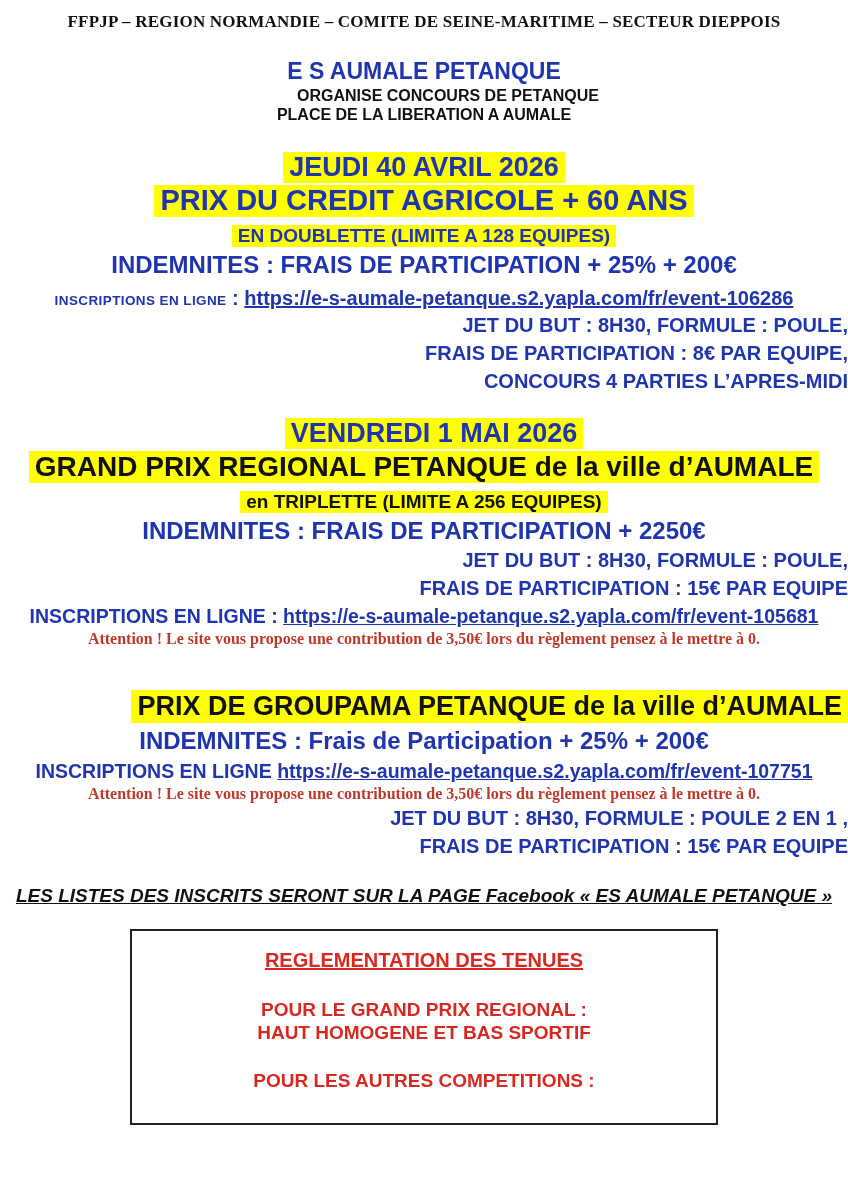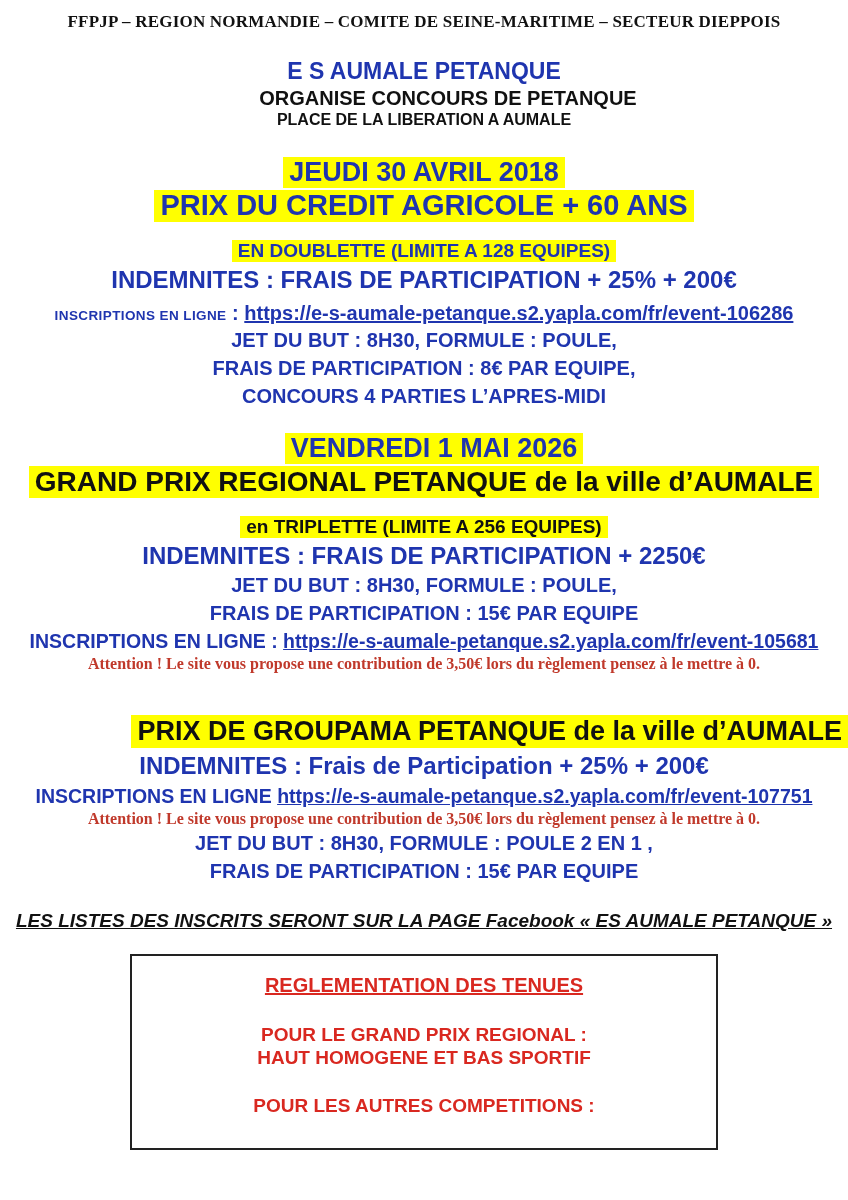--- a/index.html
+++ b/index.html
@@ -16,32 +16,32 @@
   .blue{color:var(--blue);}
   .black{color:var(--black);}
   .red-soft{color:var(--red-soft);font-weight:bold;}
   .red-strong{color:var(--red-strong);}
   .hl{background:var(--yellow);padding:0 6px;display:inline-block;}
   .underline{text-decoration:underline;}
   .italic{font-style:italic;}
 
   .doc-header{margin-top:12px;font-size:17px;letter-spacing:0.2px;}
   .club{margin-top:26px;font-size:23px;}
-  .org-line{margin-top:2px;font-size:20px;padding-left:48px;}
+  .org-line{margin-top:2px;font-size:16px;padding-left:48px;}
   .place-line{margin-top:1px;font-size:16px;text-align:center;}
 
   .date-line{margin-top:28px;font-size:27px;line-height:1.15;}
   .event1-title{margin-top:2px;font-size:29px;line-height:1.1;}
-  .format-line{margin-top:18px;font-size:19px;border-radius:8px;}
+  .format-line{margin-top:8px;font-size:19px;border-radius:8px;}
   .indemnites{margin-top:4px;font-size:24px;}
   .insc-line1{margin-top:8px;font-size:20px;}
   .insc-label-small{font-size:13.5px;letter-spacing:0.4px;}
   .link{color:var(--blue);text-decoration:underline;font-weight:bold;cursor:pointer;}
   .attention{margin-top:2px;font-size:16px;font-weight:bold;}
-  .detail{margin-top:3px;font-size:20px;line-height:1.25;}
+  .detail{margin-top:3px;font-size:20px;line-height:1.25;text-align:right;}
 
   .date-line2{margin-top:24px;margin-left:20px;}
   .event2-title{margin-top:2px;font-size:28px;line-height:1.15;}
   .insc-line2{margin-top:4px;font-size:19.5px;}
   .sub-prize{margin-top:24px;font-size:20px;}
 
   .event3-title{margin-top:42px;font-size:27px;line-height:1.2;text-align:right;}
   .insc-line3{margin-top:5px;font-size:19.5px;}
 
   .facebook-line{margin-top:26px;font-size:19px;}
@@ -58,21 +58,21 @@
 <body>
 
 <div class="doc-header serif">FFPJP – REGION NORMANDIE – COMITE DE SEINE-MARITIME – SECTEUR DIEPPOIS</div>
 
 <div class="club blue">E S AUMALE PETANQUE</div>
 <div class="org-line">ORGANISE CONCOURS DE PETANQUE</div>
 <div class="place-line">PLACE DE LA LIBERATION A AUMALE</div>
 
 <section>
   <div class="date-line blue">
-    <span class="hl">JEUDI 30 AVRIL 2018</span>
+    <span class="hl">JEUDI 40 AVRIL 2026</span>
   </div>
   <div class="event1-title blue">
     <span class="hl">PRIX DU CREDIT AGRICOLE + 60 ANS</span>
   </div>
   <div class="format-line blue">
     <span class="hl">EN DOUBLETTE (LIMITE A 128 EQUIPES)</span>
   </div>
   <div class="indemnites blue">INDEMNITES : FRAIS DE PARTICIPATION + 25% + 200€</div>
   <div class="insc-line1 blue">
     <span class="insc-label-small">INSCRIPTIONS EN LIGNE</span><span> : </span><a class="link">https://e-s-aumale-petanque.s2.yapla.com/fr/event-106286</a>

